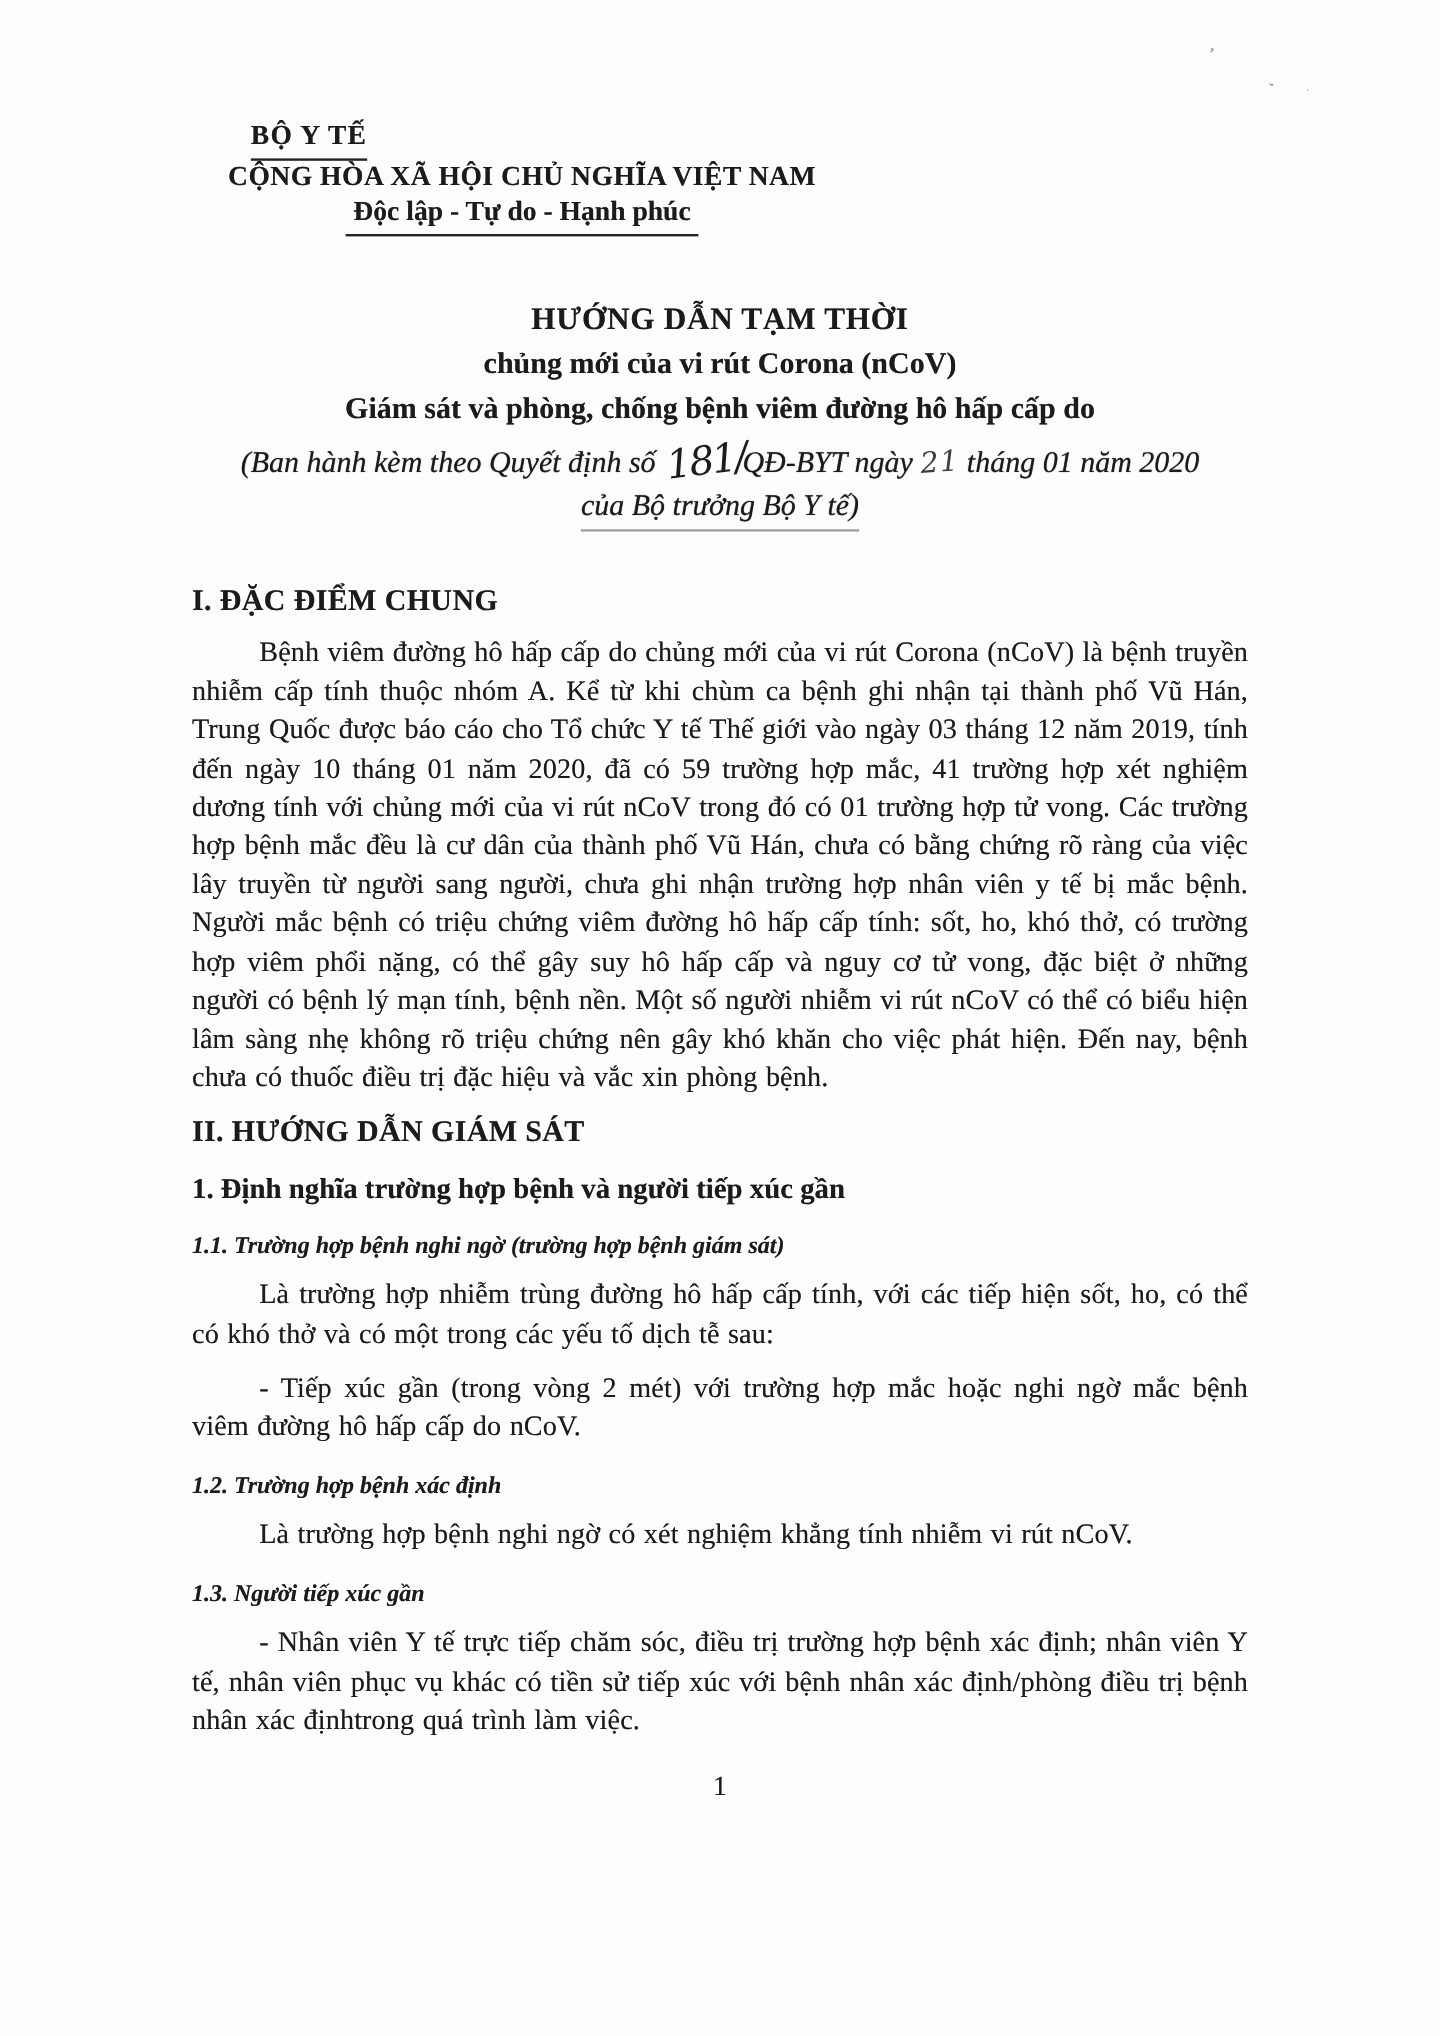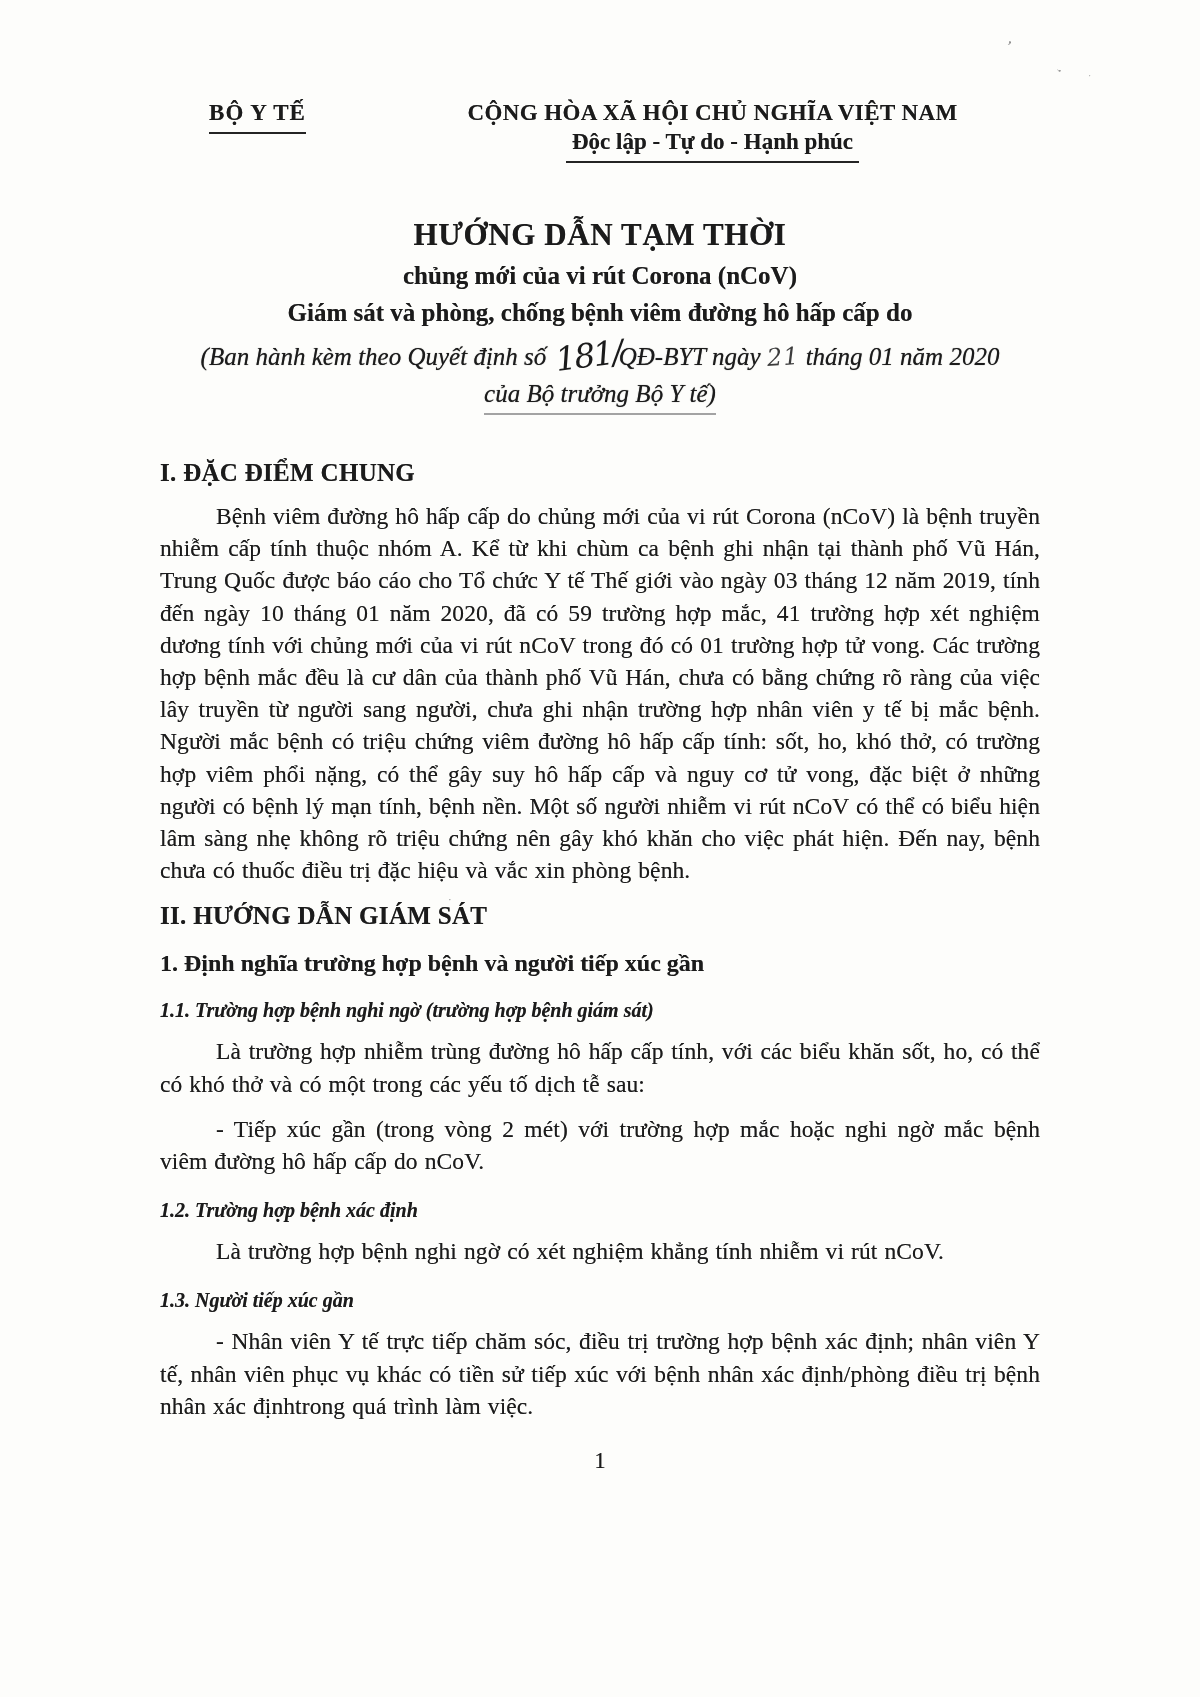--- a/index.html
+++ b/index.html
@@ -33,20 +33,21 @@
   }
   .a1 { left: 1006px; top: 38px; transform: rotate(18deg); }
   .a2 { left: 1054px; top: 62px; transform: rotate(100deg); font-size: 13px; }
   .a3 { left: 1088px; top: 70px; font-size: 10px; color:#a8a8a8; }
   .a4 { left: 448px; top: 893px; font-size: 11px; color:#8d8d8d; }
 
   
   .header {
     display: flex;
     align-items: flex-start;
+    flex-direction: column;
   }
   .org-col {
     width: 195px;
     text-align: center;
     flex-shrink: 0;
   }
   .org-text {
     display: inline-block;
     font-weight: 700;
     font-size: 23px;
@@ -73,21 +74,21 @@
     padding: 0 6px 6px 6px;
   }
 
   
   .title-block {
     margin-top: 54px;
     text-align: center;
   }
   .t-main {
     font-weight: 700;
-    font-size: 31px;
+    font-size: 26px;
     letter-spacing: 0.6px;
   }
   .t-sub {
     font-weight: 700;
     font-size: 25px;
     margin-top: 9px;
   }
   .t-issued {
     font-style: italic;
     font-size: 25px;
@@ -187,21 +188,21 @@
   </div>
 
   <h2 class="sec-heading">I. ĐẶC ĐIỂM CHUNG</h2>
   <p class="body">Bệnh viêm đường hô hấp cấp do chủng mới của vi rút Corona (nCoV) là bệnh truyền nhiễm cấp tính thuộc nhóm A. Kể từ khi chùm ca bệnh ghi nhận tại thành phố Vũ Hán, Trung Quốc được báo cáo cho Tổ chức Y tế Thế giới vào ngày 03 tháng 12 năm 2019, tính đến ngày 10 tháng 01 năm 2020, đã có 59 trường hợp mắc, 41 trường hợp xét nghiệm dương tính với chủng mới của vi rút nCoV trong đó có 01 trường hợp tử vong. Các trường hợp bệnh mắc đều là cư dân của thành phố Vũ Hán, chưa có bằng chứng rõ ràng của việc lây truyền từ người sang người, chưa ghi nhận trường hợp nhân viên y tế bị mắc bệnh. Người mắc bệnh có triệu chứng viêm đường hô hấp cấp tính: sốt, ho, khó thở, có trường hợp viêm phổi nặng, có thể gây suy hô hấp cấp và nguy cơ tử vong, đặc biệt ở những người có bệnh lý mạn tính, bệnh nền. Một số người nhiễm vi rút nCoV có thể có biểu hiện lâm sàng nhẹ không rõ triệu chứng nên gây khó khăn cho việc phát hiện. Đến nay, bệnh chưa có thuốc điều trị đặc hiệu và vắc xin phòng bệnh.</p>
 
   <h2 class="sec-heading second">II. HƯỚNG DẪN GIÁM SÁT</h2>
 
   <h3 class="sub-heading">1. Định nghĩa trường hợp bệnh và người tiếp xúc gần</h3>
 
   <h4 class="sub-sub-heading">1.1. Trường hợp bệnh nghi ngờ (trường hợp bệnh giám sát)</h4>
-  <p class="body">Là trường hợp nhiễm trùng đường hô hấp cấp tính, với các biểu khăn sốt, ho, có thể có khó thở và có một trong các yếu tố dịch tễ sau:</p>
+  <p class="body">Là trường hợp nhiễm trùng đường hô hấp cấp tính, với các tiếp hiện sốt, ho, có thể có khó thở và có một trong các yếu tố dịch tễ sau:</p>
   <p class="body">- Tiếp xúc gần (trong vòng 2 mét) với trường hợp mắc hoặc nghi ngờ mắc bệnh viêm đường hô hấp cấp do nCoV.</p>
 
   <h4 class="sub-sub-heading">1.2. Trường hợp bệnh xác định</h4>
   <p class="body">Là trường hợp bệnh nghi ngờ có xét nghiệm khẳng tính nhiễm vi rút nCoV.</p>
 
   <h4 class="sub-sub-heading">1.3. Người tiếp xúc gần</h4>
   <p class="body">- Nhân viên Y tế trực tiếp chăm sóc, điều trị trường hợp bệnh xác định; nhân viên Y tế, nhân viên phục vụ khác có tiền sử tiếp xúc với bệnh nhân xác định/phòng điều trị bệnh nhân xác địnhtrong quá trình làm việc.</p>
 
   <div class="page-num">1</div>
 

